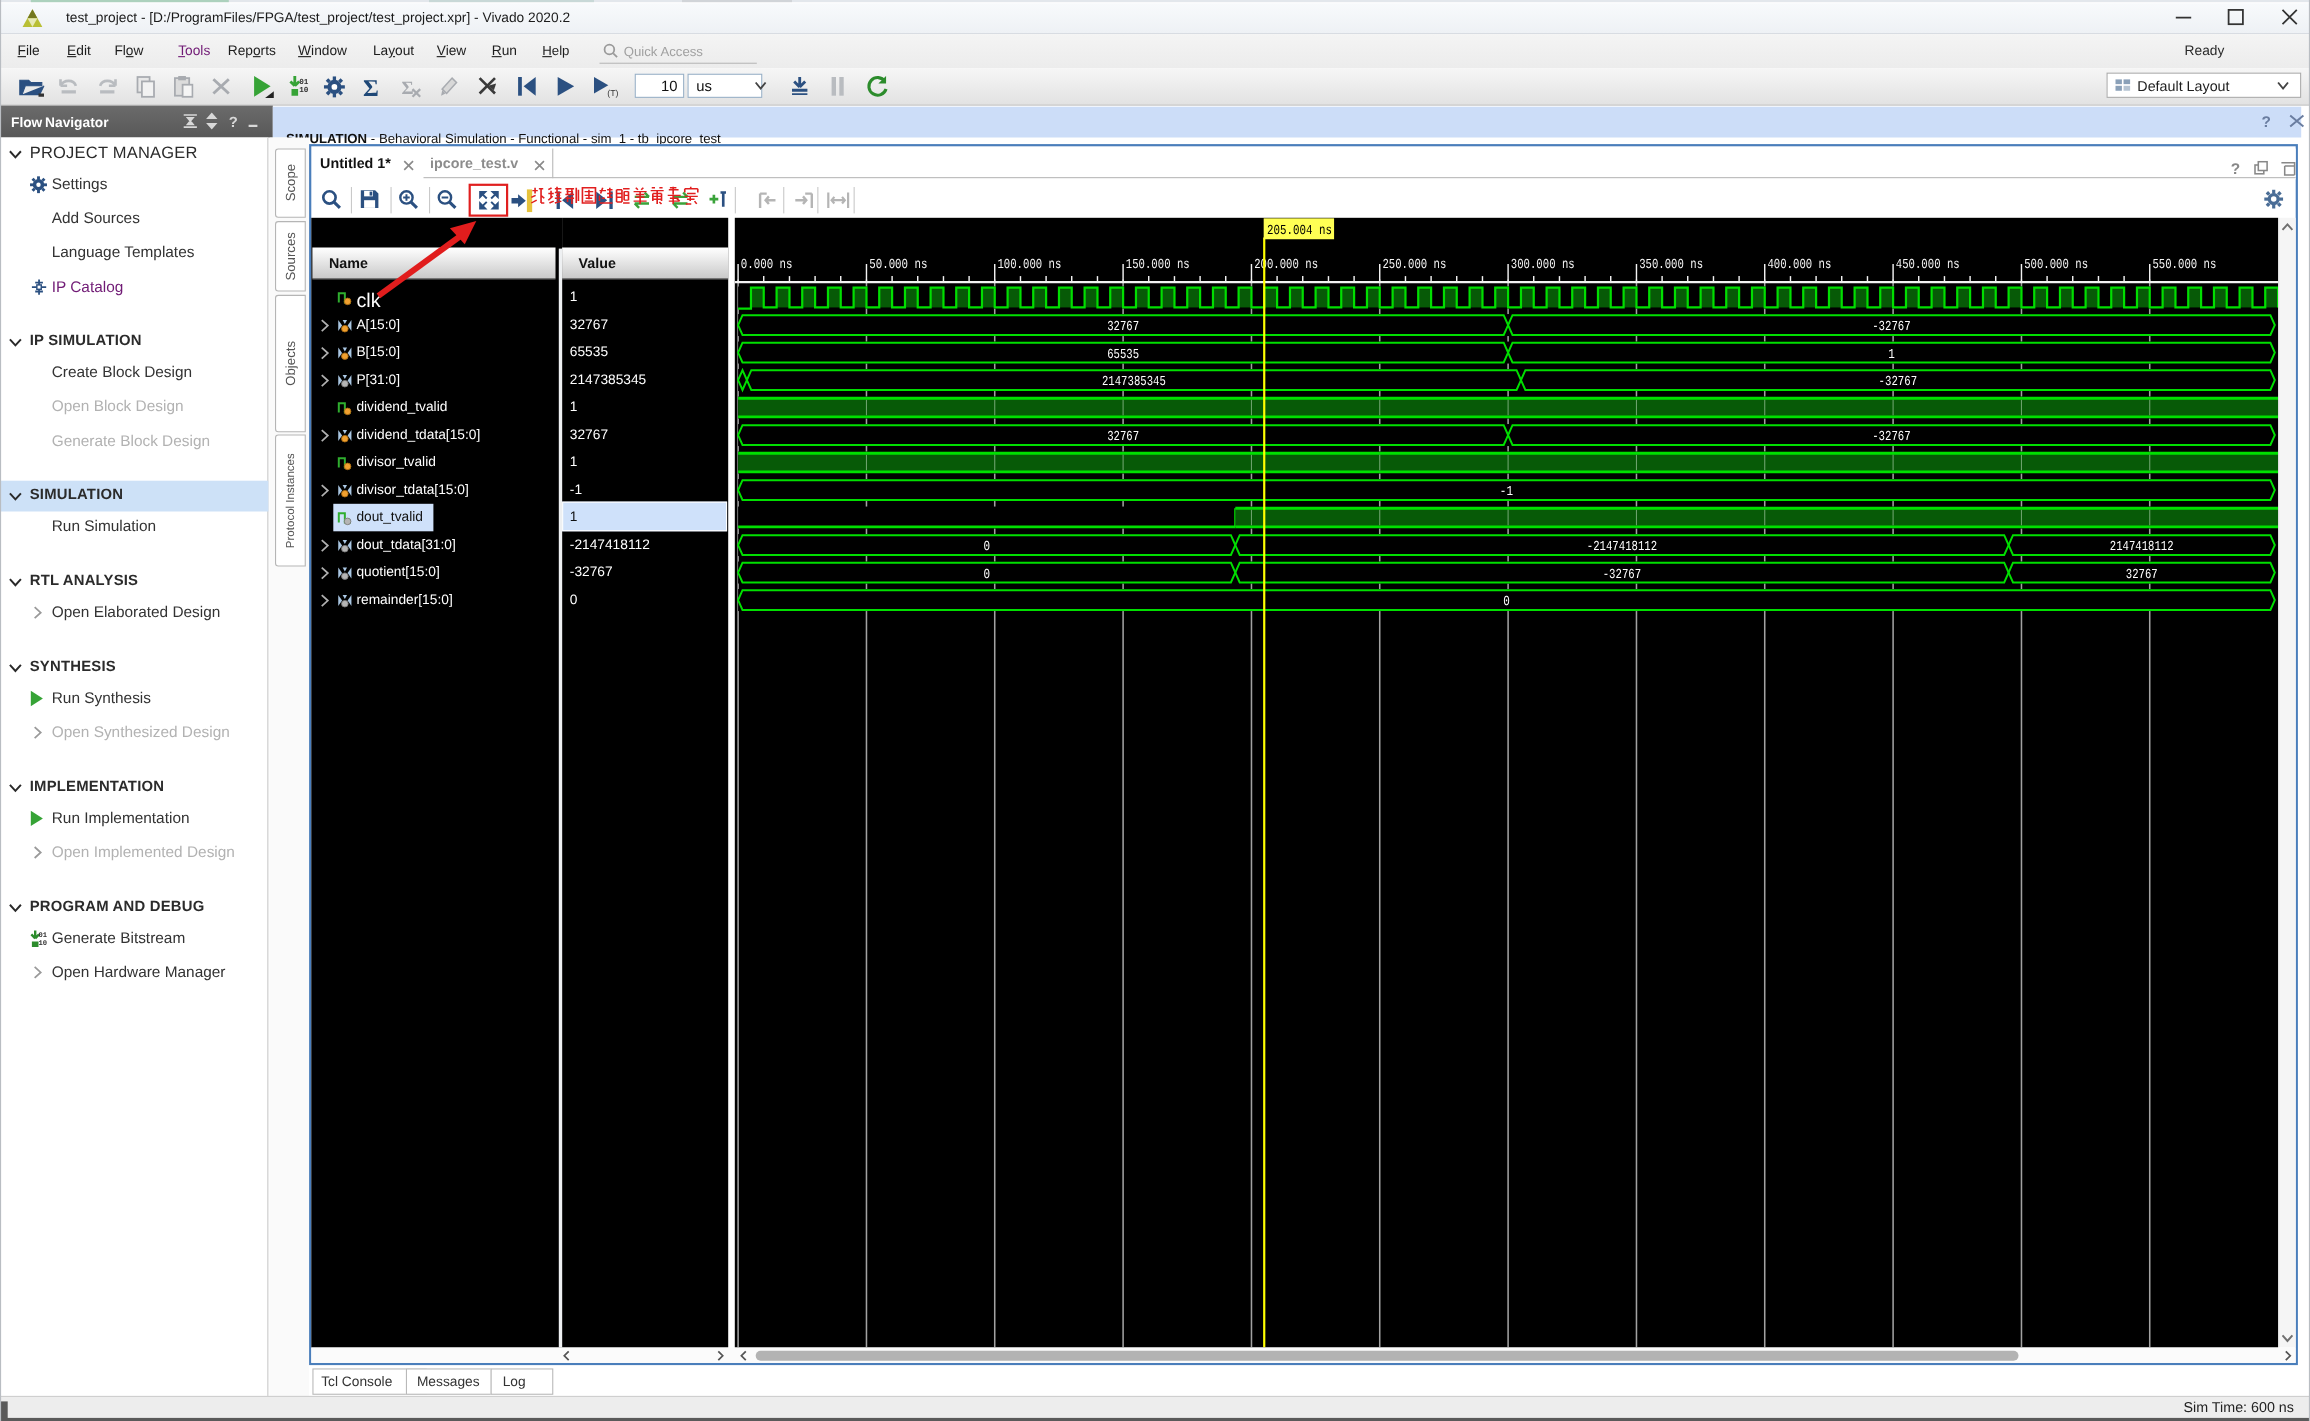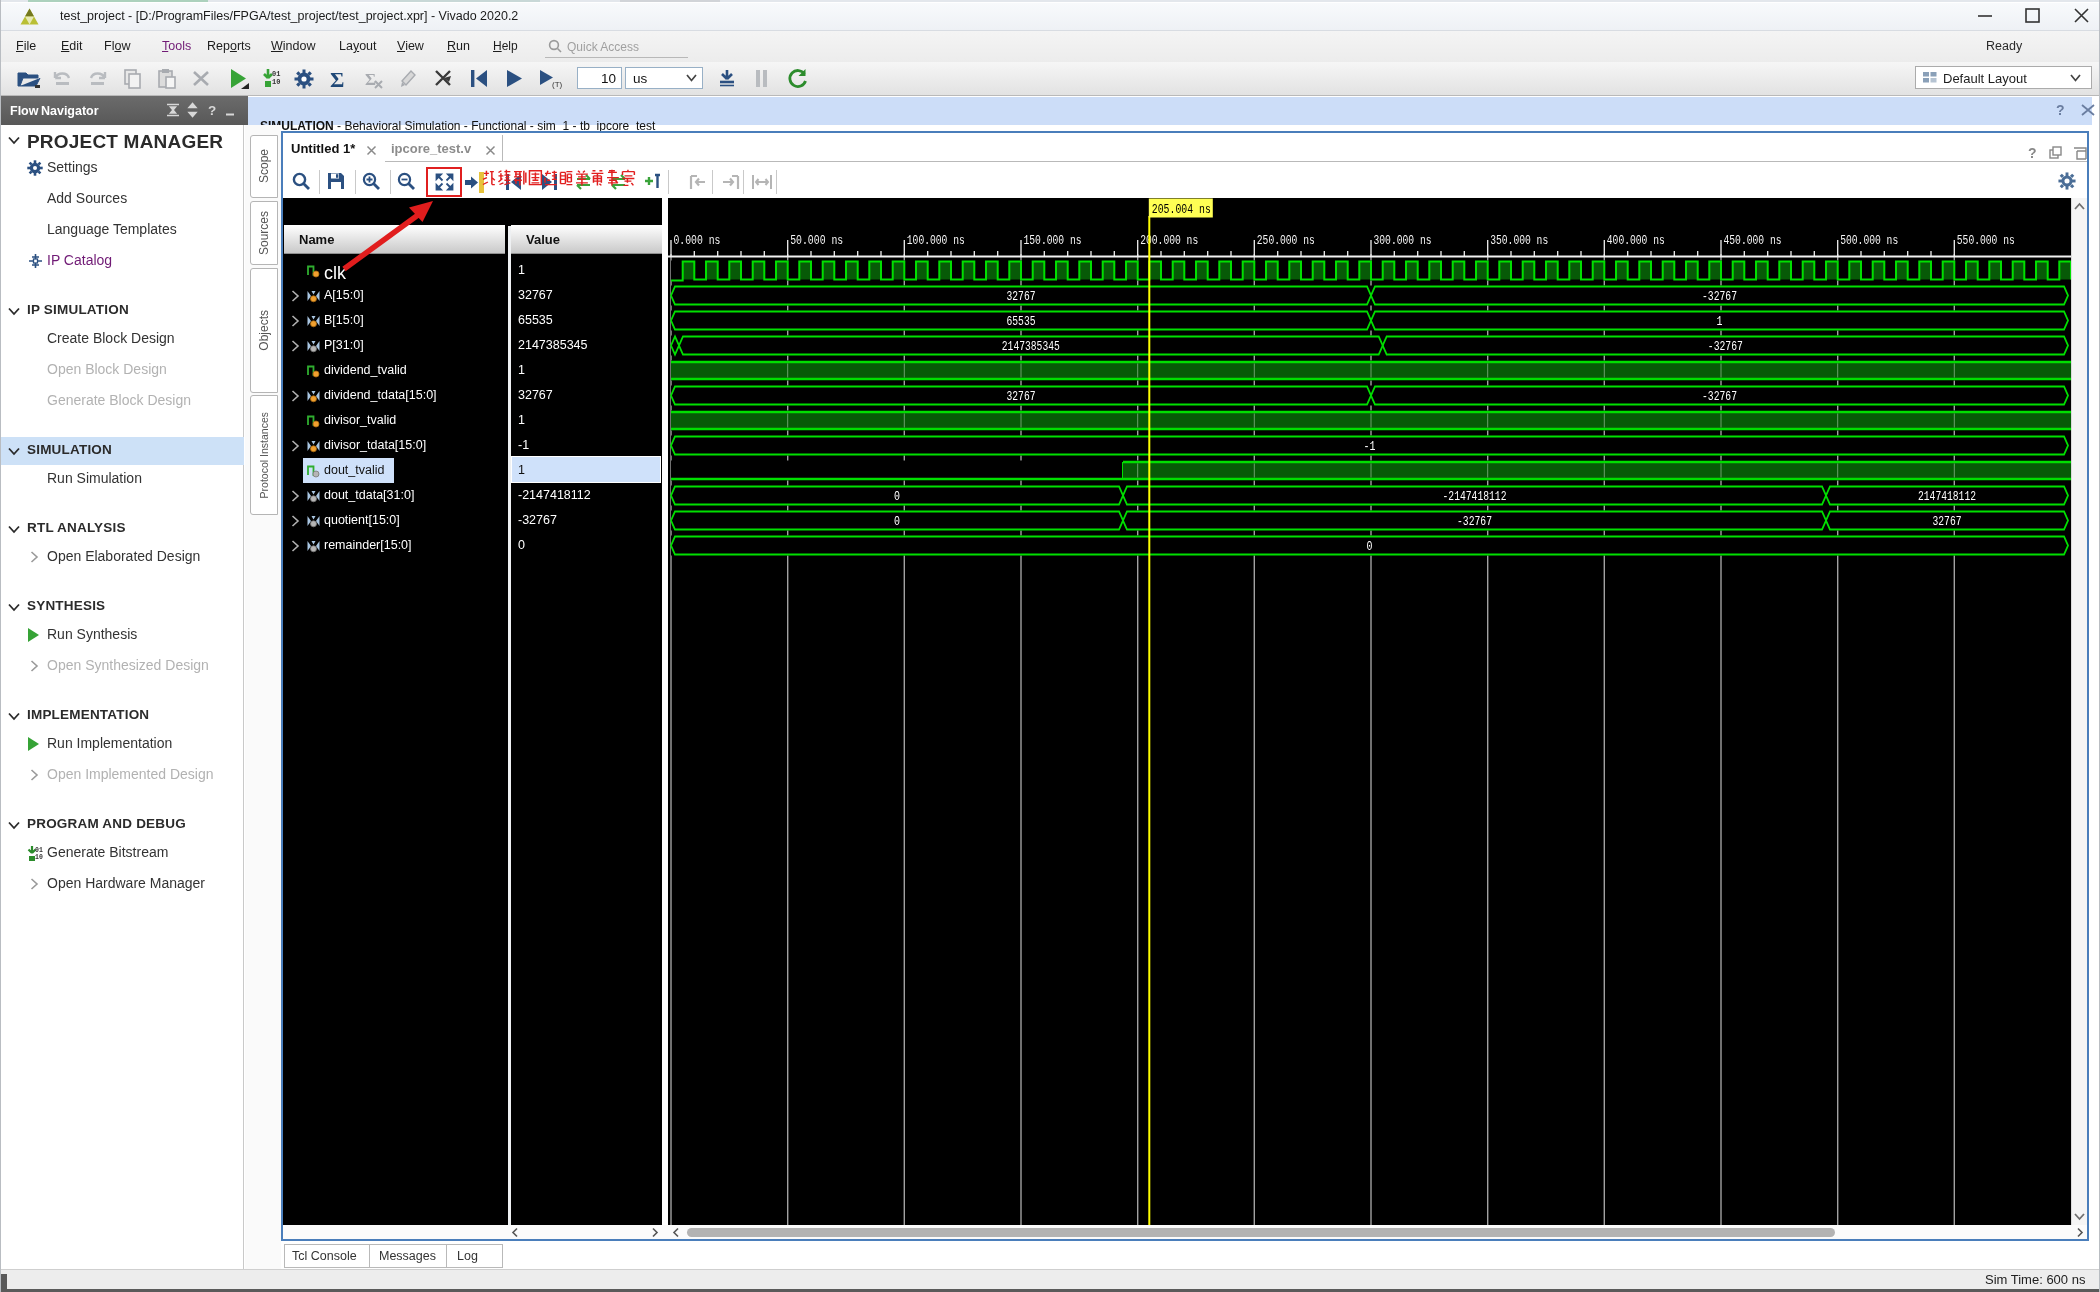--- a/index.html
+++ b/index.html
@@ -130,21 +130,21 @@
 <svg class="ic" style="left:754px;top:69px" width="15" height="19" viewBox="0 0 15 19">
     <rect x="2" y="1" width="4" height="17" fill="#b9bcc0"></rect>
     <rect x="9" y="1" width="4" height="17" fill="#b9bcc0"></rect>
   </svg>
 <svg class="ic" style="left:787px;top:68px" width="21" height="21" viewBox="0 0 21 21">
     <path d="M17.5 6 A8 8 0 1 0 18.5 13" fill="none" stroke="#2c8c2c" stroke-width="2.8"></path>
     <path d="M18.5 1 L18.5 8 L11.5 8 Z" fill="#2c8c2c"></path>
   </svg>
 
 <div class="abs" style="left:577px;top:67px;width:45px;height:22px;background:#fff;border:1px solid #98b0c6;font-size:13.5px;color:#111;text-align:right;line-height:21px;padding-right:5px">10</div>
-<div class="abs" style="left:625px;top:67px;width:78px;height:22px;background:#fff;border:1px solid #98b0c6;font-size:13.5px;color:#111;line-height:21px;padding-left:7px">us</div>
+<div class="abs" style="left:625px;top:67px;width:68px;height:22px;background:#fff;border:1px solid #98b0c6;font-size:13.5px;color:#111;line-height:21px;padding-left:7px">us</div>
 <svg class="ic" style="left:686px;top:74px" width="11" height="8" viewBox="0 0 11 8">
     <path d="M1 1 L5.5 6.5 L10 1" fill="none" stroke="#444" stroke-width="1.7"></path>
   </svg>
 
 <div class="abs" style="left:1915px;top:66px;width:177px;height:23px;background:#fff;border:1px solid #ababab"></div>
 <svg class="ic" style="left:1923px;top:72px" width="14" height="11" viewBox="0 0 14 11">
     <rect x="0" y="0" width="6" height="4.5" fill="#8aa0b8"></rect>
     <rect x="7.5" y="0" width="6" height="4.5" fill="#8aa0b8"></rect>
     <rect x="0" y="6" width="6" height="4.5" fill="#8aa0b8"></rect>
     <rect x="7.5" y="6" width="6" height="4.5" fill="#b5c3d2"></rect>
@@ -171,21 +171,21 @@
 <svg class="ic" style="left:2056px;top:103px" width="40" height="14" viewBox="0 0 40 14">
     <text x="0" y="12" font-size="14" font-weight="bold" fill="#6a7da0">?</text>
     <path d="M26 2 L38 12 M38 2 L26 12" stroke="#6a7da0" stroke-width="1.8"></path>
   </svg>
 
 <div class="abs" style="left:0;top:125px;width:244px;height:1145px;background:#fff;border-right:1px solid #c9c9c9"></div>
 <div class="abs" style="left:0;top:437px;width:244px;height:28px;background:#cde1f7"></div>
 <svg class="ic" style="left:8px;top:136px" width="12" height="9" viewBox="0 0 12 9">
     <path d="M1 1.5 L6 7 L11 1.5" fill="none" stroke="#2a2a2a" stroke-width="1.8"></path>
   </svg>
-<div class="abs" style="left:27px;top:131px;font-size:19px;font-weight:bold;color:#2b2b2b;letter-spacing:.2px">PROJECT MANAGER</div>
+<div class="abs" style="left:27px;top:131px;font-size:15px;font-weight:normal;color:#2b2b2b;letter-spacing:.2px">PROJECT MANAGER</div>
 <svg class="ic" style="left:27px;top:160px" width="16" height="16" viewBox="0 0 16 16">
     <g fill="#2b5081">
       <circle cx="8" cy="8" r="5.2"></circle>
       <rect x="6.7" y="0.3" width="2.6" height="3.2"></rect>
       <rect x="6.7" y="12.5" width="2.6" height="3.2"></rect>
       <rect x="0.3" y="6.7" width="3.2" height="2.6"></rect>
       <rect x="12.5" y="6.7" width="3.2" height="2.6"></rect>
       <rect x="2.2" y="2.2" width="2.6" height="2.6" transform="rotate(45 3.5 3.5)"></rect>
       <rect x="11.2" y="2.2" width="2.6" height="2.6" transform="rotate(45 12.5 3.5)"></rect>
       <rect x="2.2" y="11.2" width="2.6" height="2.6" transform="rotate(45 3.5 12.5)"></rect>

